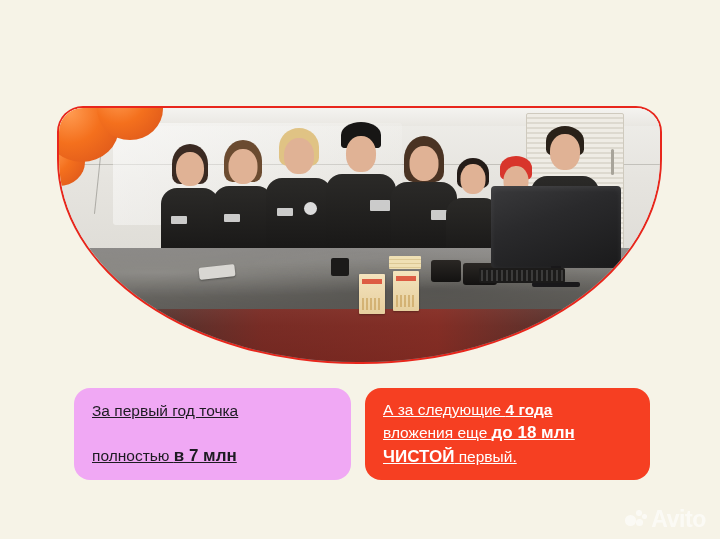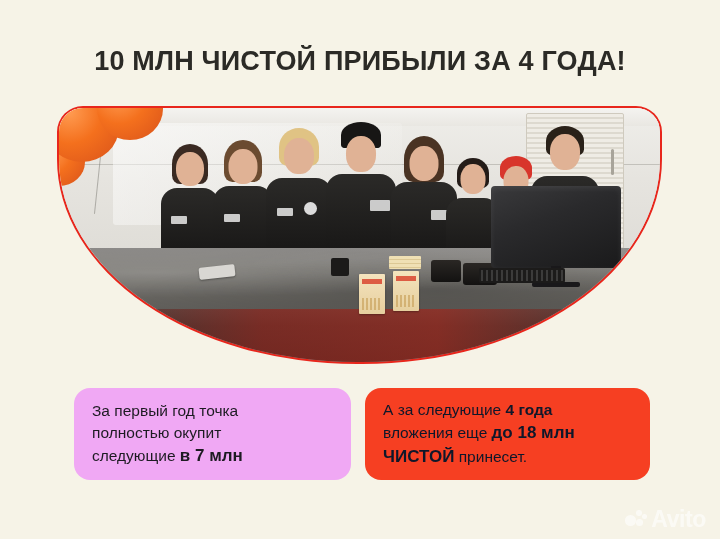--- a/index.html
+++ b/index.html
@@ -288,37 +288,38 @@
     position: absolute;
     box-sizing: border-box;
     border-radius: 16px;
     display: flex;
     align-items: center;
   }
   .box-inner {
     padding: 0 18px;
     font-size: 15.5px;
     line-height: 1.42;
+    text-decoration: underline;
   }
   .box-pink {
     left: 74px;
     top: 388px;
     width: 277px;
     height: 92px;
     background: #f0a8f4;
   }
   .box-pink .box-inner { color: #1d1b22; }
   .box-red {
     left: 365px;
     top: 388px;
     width: 285px;
     height: 92px;
     background: #f63f22;
   }
-  .box-red .box-inner { color: #0f172a; }
+  .box-red .box-inner { color: #ffffff; }
   .b { font-weight: bold; }
   .bb { font-weight: bold; font-size: 17px; }
 
   
   .avito {
     position: absolute;
     right: 14px;
     bottom: 8px;
     display: flex;
     align-items: center;
@@ -346,21 +347,20 @@
     color: #ffffff;
     letter-spacing: -0.4px;
     line-height: 1;
   }
 </style>
 </head>
 <body>
 
 <div class="poster">
 
-  <div class="headline">10 МЛН ЧИСТОЙ ПРИБЫЛИ ЗА 4 ГОДА!</div>
 
   <div class="photo-wrap">
     <div class="photo-clip">
       <div class="scene">
 
         <div class="wall"></div>
         <div class="ceiling-strip"></div>
         <div class="wall-seam"></div>
         <div class="wall-panel"></div>
         <div class="louver"></div>
@@ -463,30 +463,30 @@
         <div class="monitor-base" style="left:473px; top:174px;"></div>
         <div class="keyboard" style="left:420px; top:160px; width:86px; height:15px;"></div>
 
       </div>
     </div>
   </div>
 
   <div class="box box-pink">
     <div class="box-inner">
       <span>За первый год точка</span><br>
-      <span>полностью окупит</span><br>
-      <span>следующие </span><span class="bb">в 7 млн</span>
+      <br>
+      <span>полностью </span><span class="bb">в 7 млн</span>
     </div>
   </div>
 
   <div class="box box-red">
     <div class="box-inner">
       <span>А за следующие </span><span class="b">4 года</span><br>
       <span>вложения еще </span><span class="bb">до 18 млн</span><br>
-      <span class="bb">ЧИСТОЙ</span><span> принесет.</span>
+      <span class="bb">ЧИСТОЙ</span><span> первый.</span>
     </div>
   </div>
 
   <div class="avito">
     <span class="avito-dots">
       <i></i>
         <i></i>
         <i></i>
         <i></i>
     </span>

